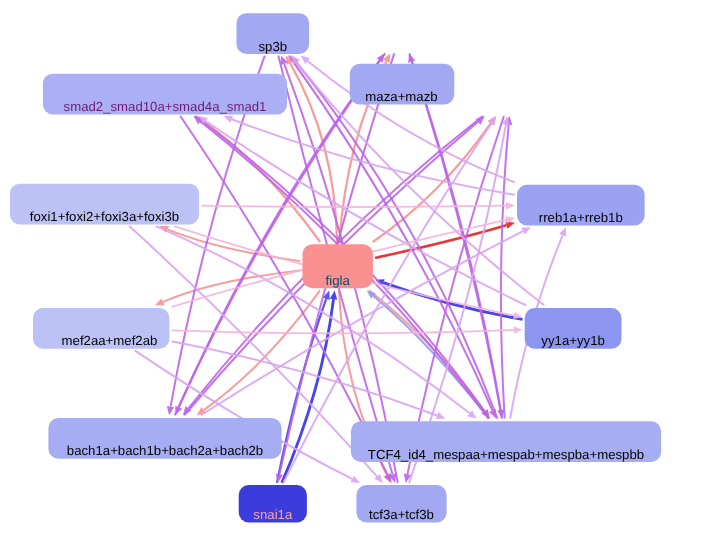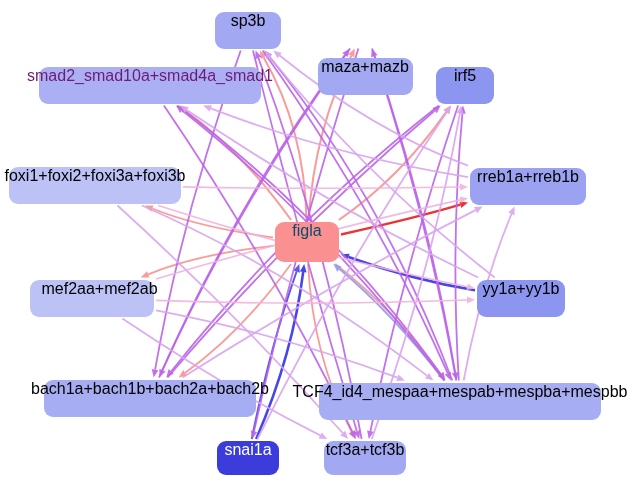--- a/index.html
+++ b/index.html
@@ -17,24 +17,24 @@
   }
   #edge-layer {
     position: absolute;
     left: 0; top: 0;
     width: 640px;
     height: 489px;
   }
   .node {
     position: absolute;
     display: flex;
-    align-items: flex-start;
+    align-items: flex-end;
     justify-content: center;
     border-radius: 9px;
-    font-size: 16px;
+    font-size: 12px;
     color: #000;
     cursor: pointer;
     box-sizing: border-box;
     white-space: nowrap;
     user-select: none;
   }
   .node span { pointer-events: none; }
 </style>
 </head>
 <body>
@@ -139,23 +139,20 @@
 
 <div class="node" style="left: 215px; top: 11.5px; width: 66px; height: 37px; background: rgb(162, 169, 242); color: rgb(0, 0, 0);">
       <span>sp3b</span>
     </div>
     <div class="node" style="left: 317.5px; top: 9.5px; width: 95px; height: 37px; background: rgb(162, 169, 242); color: rgb(0, 0, 0); margin-top: 48px;">
       <span>maza+mazb</span>
     </div>
     <div class="node" style="left: 39px; top: 66.5px; width: 222px; height: 37px; background: rgb(170, 176, 243); color: #701a75;">
       <span>smad2_smad10a+smad4a_smad1</span>
     </div>
-    <div class="node" style="left: 436px; top: 66.5px; width: 58px; height: 37px; background: rgb(140, 149, 239); color: rgb(0, 0, 0);">
-      <span>irf5</span>
-    </div>
     <div class="node" style="left: 9px; top: 166.5px; width: 172px; height: 37px; background: rgb(188, 193, 246); color: rgb(0, 0, 0);">
       <span>foxi1+foxi2+foxi3a+foxi3b</span>
     </div>
     <div class="node" style="left: 470px; top: 167.5px; width: 116px; height: 37px; background: rgb(154, 162, 241); color: rgb(0, 0, 0);">
       <span>rreb1a+rreb1b</span>
     </div>
     <div class="node" style="left: 275px; top: 222px; width: 64px; height: 40px; background: rgb(251, 144, 144); color: #0c4a6e;">
       <span>figla</span>
     </div>
     <div class="node" style="left: 30px; top: 279.5px; width: 124px; height: 37px; background: rgb(188, 193, 246); color: rgb(0, 0, 0); padding-left: 15px;">
@@ -163,19 +160,19 @@
     </div>
     <div class="node" style="left: 477px; top: 279.5px; width: 88px; height: 37px; background: rgb(140, 149, 239); color: rgb(0, 0, 0);">
       <span>yy1a+yy1b</span>
     </div>
     <div class="node" style="left: 44px; top: 379.5px; width: 212px; height: 37px; background: rgb(167, 173, 243); color: rgb(0, 0, 0);">
       <span>bach1a+bach1b+bach2a+bach2b</span>
     </div>
     <div class="node" style="left: 319px; top: 382.5px; width: 282px; height: 37px; background: rgb(167, 173, 243); color: rgb(0, 0, 0);">
       <span>TCF4_id4_mespaa+mespab+mespba+mespbb</span>
     </div>
-    <div class="node" style="left: 217px; top: 441px; width: 62px; height: 34px; background: rgb(60, 60, 220); color: #ffffff;">
+    <div class="node" style="left: 217px; top: 441px; width: 62px; height: 34px; background: rgb(60, 60, 220); color: #fca5a5;">
       <span>snai1a</span>
     </div>
     <div class="node" style="left: 324px; top: 441px; width: 82px; height: 34px; background: rgb(162, 169, 242); color: rgb(0, 0, 0);">
       <span>tcf3a+tcf3b</span>
     </div>
   </div>
 
 </body></html>

